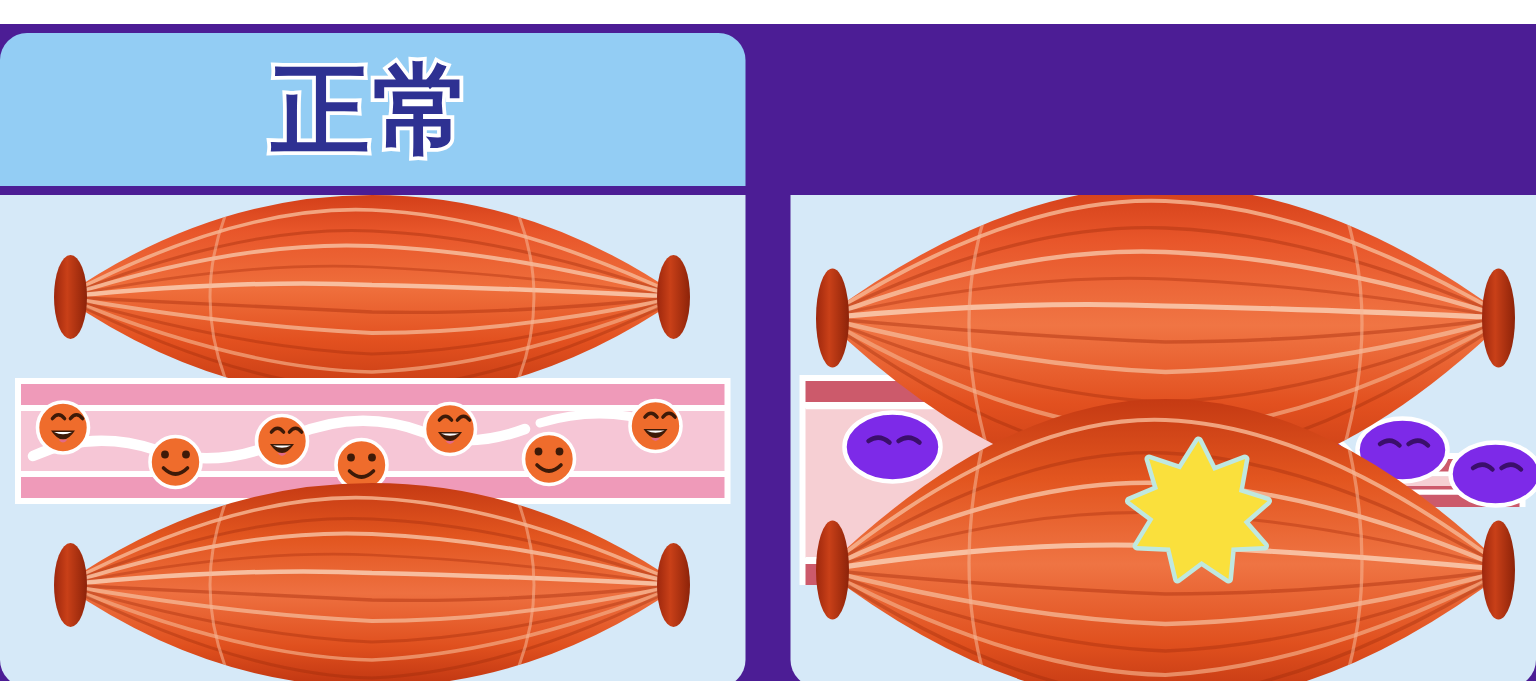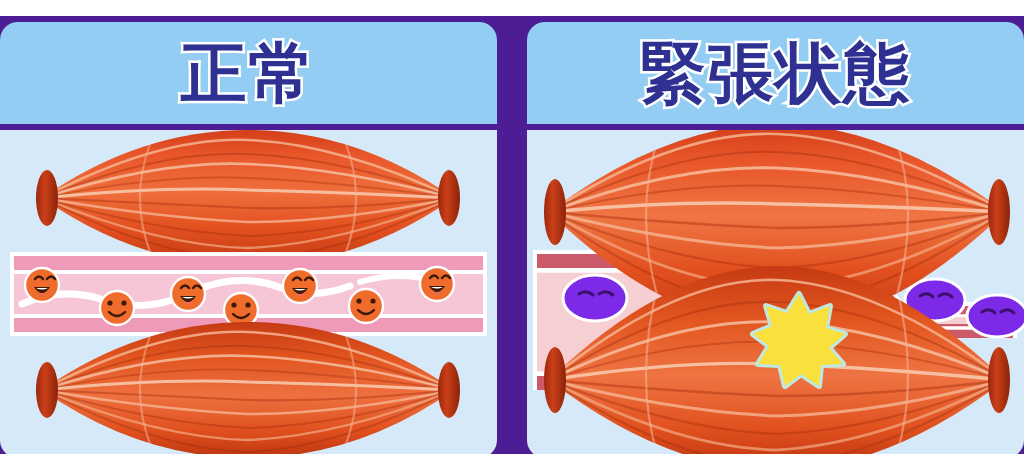--- a/index.html
+++ b/index.html
@@ -192,23 +192,20 @@
           </g>
           <ellipse cx="47" cy="260" rx="11" ry="28" fill="url(#tendonG)"></ellipse>
           <ellipse cx="449" cy="260" rx="11" ry="28" fill="url(#tendonG)"></ellipse>
         </g>
       </svg>
     </div>
   </div>
 
   <div class="panel right">
 
-    <div class="panel-header">
-      <div class="panel-title">緊張状態</div>
-    </div>
 
     <div class="panel-body">
       <svg class="layer" viewBox="0 0 497 328" width="497" height="328">
         <defs>
           <linearGradient id="musGradC" x1="0" y1="0" x2="0" y2="1">
             <stop offset="0%" stop-color="#d33f19"></stop>
             <stop offset="18%" stop-color="#e8562a"></stop>
             <stop offset="46%" stop-color="#f07544"></stop>
             <stop offset="72%" stop-color="#e2501f"></stop>
             <stop offset="100%" stop-color="#c33a13"></stop>

